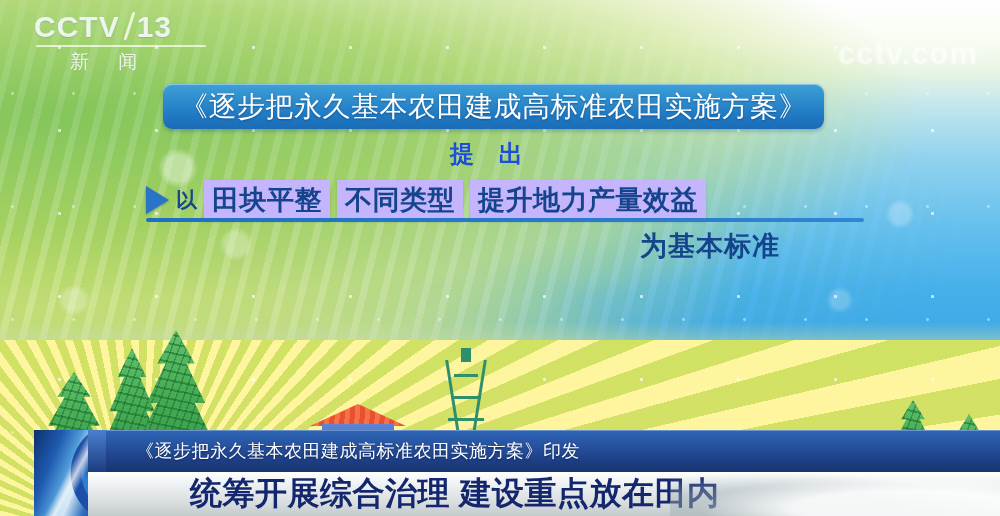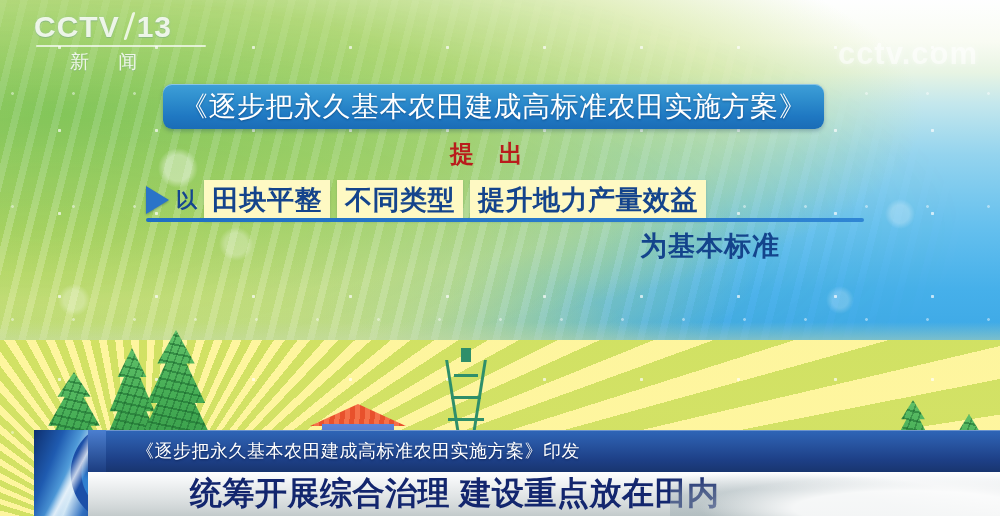--- a/index.html
+++ b/index.html
@@ -139,35 +139,35 @@
     box-shadow:0 2px 4px rgba(0,40,90,.28), inset 0 1px 0 rgba(255,255,255,.4);
   }
   #headline-pill .txt{
     color:#fff;font-size:28px;font-weight:400;letter-spacing:.5px;white-space:nowrap;
     text-shadow:0 1px 2px rgba(0,50,100,.5);
   }
 
   
   #tichu{
     position:absolute;left:450px;top:138px;font-size:24px;font-weight:700;
-    color:#b91c1c;letter-spacing:9px;
+    color:#1d4ed8;letter-spacing:9px;
   }
 
   
   #criteria-row{position:absolute;left:146px;top:179px;display:flex;align-items:center;height:42px;}
   #criteria-row .tri{
     width:0;height:0;border-left:23px solid #2a74c8;
     border-top:14px solid transparent;border-bottom:14px solid transparent;
     margin-right:7px;filter:drop-shadow(0 1px 1px rgba(0,40,90,.35));
   }
   #criteria-row .yi{
     font-size:21px;font-weight:700;color:#15468f;margin-right:7px;
   }
   .crit-box{
-    background:#fef9c3;height:41px;display:flex;align-items:center;padding:0 8px;margin-right:7px;
+    background:#c4b5fd;height:41px;display:flex;align-items:center;padding:0 8px;margin-right:7px;
     box-shadow:0 1px 2px rgba(0,40,80,.18);
   }
   .crit-box span{font-size:27px;font-weight:700;color:#14448c;letter-spacing:.5px;white-space:nowrap;}
   #crit-underline{
     position:absolute;left:146px;top:218px;width:718px;height:4px;
     background:linear-gradient(90deg,#1f6fc4 0%,#2b7ccd 70%,#2f86d4 100%);
     border-radius:2px;
   }
   #weibiaozhun{
     position:absolute;left:640px;top:228px;font-size:27px;font-weight:700;color:#14448c;letter-spacing:1px;

